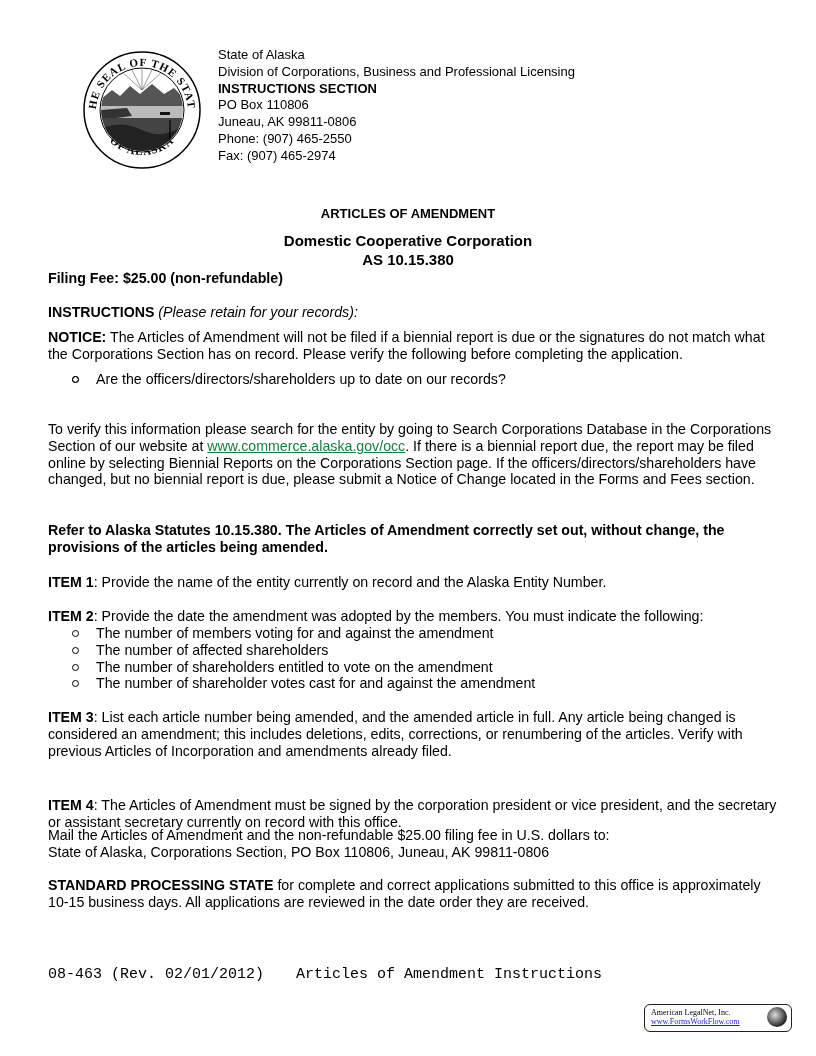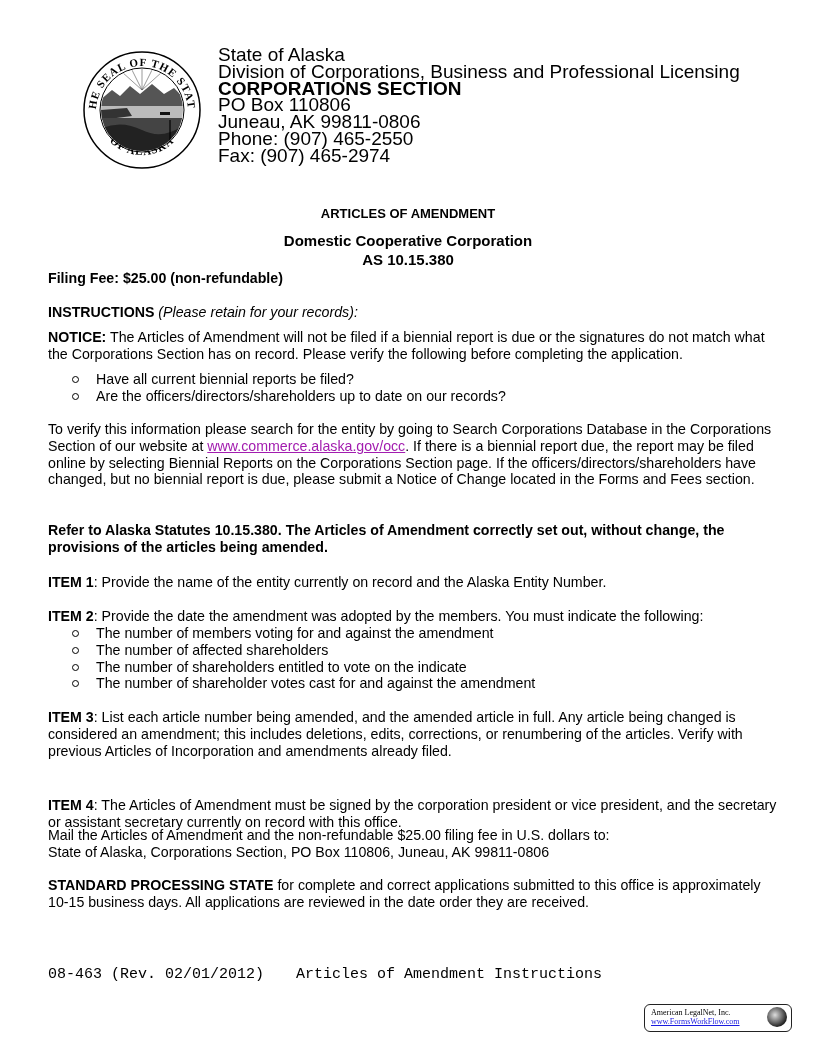--- a/index.html
+++ b/index.html
@@ -1,32 +1,32 @@
 <!DOCTYPE html>
 <html><head>
 <meta charset="utf-8">
 <style>
   html, body { margin: 0; padding: 0; background: #ffffff; }
   body { width: 816px; height: 1056px; position: relative; overflow: hidden;
          font-family: "Liberation Sans", sans-serif; color: #000; font-size: 14px; }
   .abs { position: absolute; }
   .seal { left: 82px; top: 50px; width: 120px; height: 120px; }
-  .hdr { left: 218px; top: 47px; line-height: 16.8px; font-size: 19px; }
+  .hdr { left: 218px; top: 47px; line-height: 16.8px; font-size: 13px; }
   .hdr div { white-space: nowrap; }
   .bold { font-weight: bold; }
   .title { left: 0; width: 816px; top: 206px; text-align: center; font-weight: bold; font-size: 13px; }
   .sub { left: 0; width: 816px; text-align: center; font-weight: bold; font-size: 15px; }
   .para { left: 48px; width: 730px; line-height: 16.8px; font-size: 14.2px; }
   .para .lbl { font-weight: bold; }
   .para i { font-style: italic; }
   ul.bul { list-style: none; margin: 0; padding: 0; }
   ul.bul li { position: relative; padding-left: 48px; line-height: 16.8px; font-size: 14.2px; }
   ul.bul li .dot { position: absolute; left: 24px; top: 5px; width: 5px; height: 5px;
                    border: 1px solid #000; border-radius: 50%; }
-  a.link { color: #a21caf; text-decoration: underline; }
+  a.link { color: #15803d; text-decoration: underline; }
   .footer { top: 966px; font-size: 15px; font-family: Liberation Mono, monospace; }
   .badge { left: 644px; top: 1004px; width: 148px; height: 28px; border: 1.5px solid #222;
            border-radius: 6px; font-family: "Liberation Serif", serif; font-size: 8px;
            box-sizing: border-box; padding: 3px 6px; }
   .badge .l2 { color: #1a1ae0; text-decoration: underline; }
   .badge .logo { position: absolute; right: 4px; top: 2px; width: 20px; height: 20px;
                  border-radius: 50%; background: radial-gradient(circle at 40% 40%, #ddd 0, #666 45%, #222 70%); }
 </style>
 </head>
 <body>
@@ -64,21 +64,21 @@
       <path d="M20 78 Q40 70 60 80 Q80 90 100 76 L100 102 L20 102 Z" fill="#222"></path>
       <rect x="78" y="62" width="10" height="3" fill="#111"></rect>
       <line x1="88" y1="70" x2="88" y2="90" stroke="#000" stroke-width="1.2"></line>
     </g>
   </svg>
 </div>
 
 <div class="abs hdr">
   <div>State of Alaska</div>
   <div>Division of Corporations, Business and Professional Licensing</div>
-  <div class="bold">CORPORATIONS SECTION</div>
+  <div class="bold">INSTRUCTIONS SECTION</div>
   <div>PO Box 110806</div>
   <div>Juneau, AK  99811-0806</div>
   <div>Phone: (907) 465-2550</div>
   <div>Fax: (907) 465-2974</div>
 </div>
 
 <div class="abs title">ARTICLES OF AMENDMENT</div>
 <div class="abs sub" style="top:232px;">Domestic Cooperative Corporation</div>
 <div class="abs sub" style="top:251px;">AS 10.15.380</div>
 
@@ -86,41 +86,41 @@
 
 <div class="abs para" style="top:304px;">
   <span class="lbl">INSTRUCTIONS</span>
   <i>(Please retain for your records):</i>
 </div>
 
 <div class="abs para" style="top:329px;">
   <span class="lbl">NOTICE:</span><span> The Articles of Amendment will not be filed if a biennial report is due or the signatures do not match what the Corporations Section has on record. Please verify the following before completing the application.</span>
 </div>
 <ul class="abs bul" style="top:371px; left:48px;">
-  <li><span class="dot"></span><span>Have all current biennial reports be filed?</span></li>
+  <li><span class="dot"></span></li>
   <li><span class="dot"></span><span>Are the officers/directors/shareholders up to date on our records?</span></li>
 </ul>
 
 <div class="abs para" style="top:421px;">
   <span>To verify this information please search for the entity by going to Search Corporations Database in the Corporations Section of our website at </span><a class="link" href="#">www.commerce.alaska.gov/occ</a><span>. If there is a biennial report due, the report may be filed online by selecting Biennial Reports on the Corporations Section page. If the officers/directors/shareholders have changed, but no biennial report is due, please submit a Notice of Change located in the Forms and Fees section.</span>
 </div>
 
 <div class="abs para bold" style="top:522px;">Refer to Alaska Statutes 10.15.380. The Articles of Amendment correctly set out, without change, the provisions of the articles being amended.</div>
 
 <div class="abs para" style="top:574px;">
   <span class="lbl">ITEM 1</span><span>: Provide the name of the entity currently on record and the Alaska Entity Number.</span>
 </div>
 
 <div class="abs para" style="top:608px;">
   <span class="lbl">ITEM 2</span><span>: Provide the date the amendment was adopted by the members. You must indicate the following:</span>
 </div>
 <ul class="abs bul" style="top:625px; left:48px;">
   <li><span class="dot"></span><span>The number of members voting for and against the amendment</span></li>
   <li><span class="dot"></span><span>The number of affected shareholders</span></li>
-  <li><span class="dot"></span><span>The number of shareholders entitled to vote on the indicate</span></li>
+  <li><span class="dot"></span><span>The number of shareholders entitled to vote on the amendment</span></li>
   <li><span class="dot"></span><span>The number of shareholder votes cast for and against the amendment</span></li>
 </ul>
 
 <div class="abs para" style="top:709px;">
   <span class="lbl">ITEM 3</span><span>: List each article number being amended, and the amended article in full. Any article being changed is considered an amendment; this includes deletions, edits, corrections, or renumbering of the articles. Verify with previous Articles of Incorporation and amendments already filed.</span>
 </div>
 
 <div class="abs para" style="top:776px;margin-top:21px;">
   <span class="lbl">ITEM 4</span><span>: The Articles of Amendment must be signed by the corporation president or vice president, and the secretary or assistant secretary currently on record with this office.</span>
 </div>

